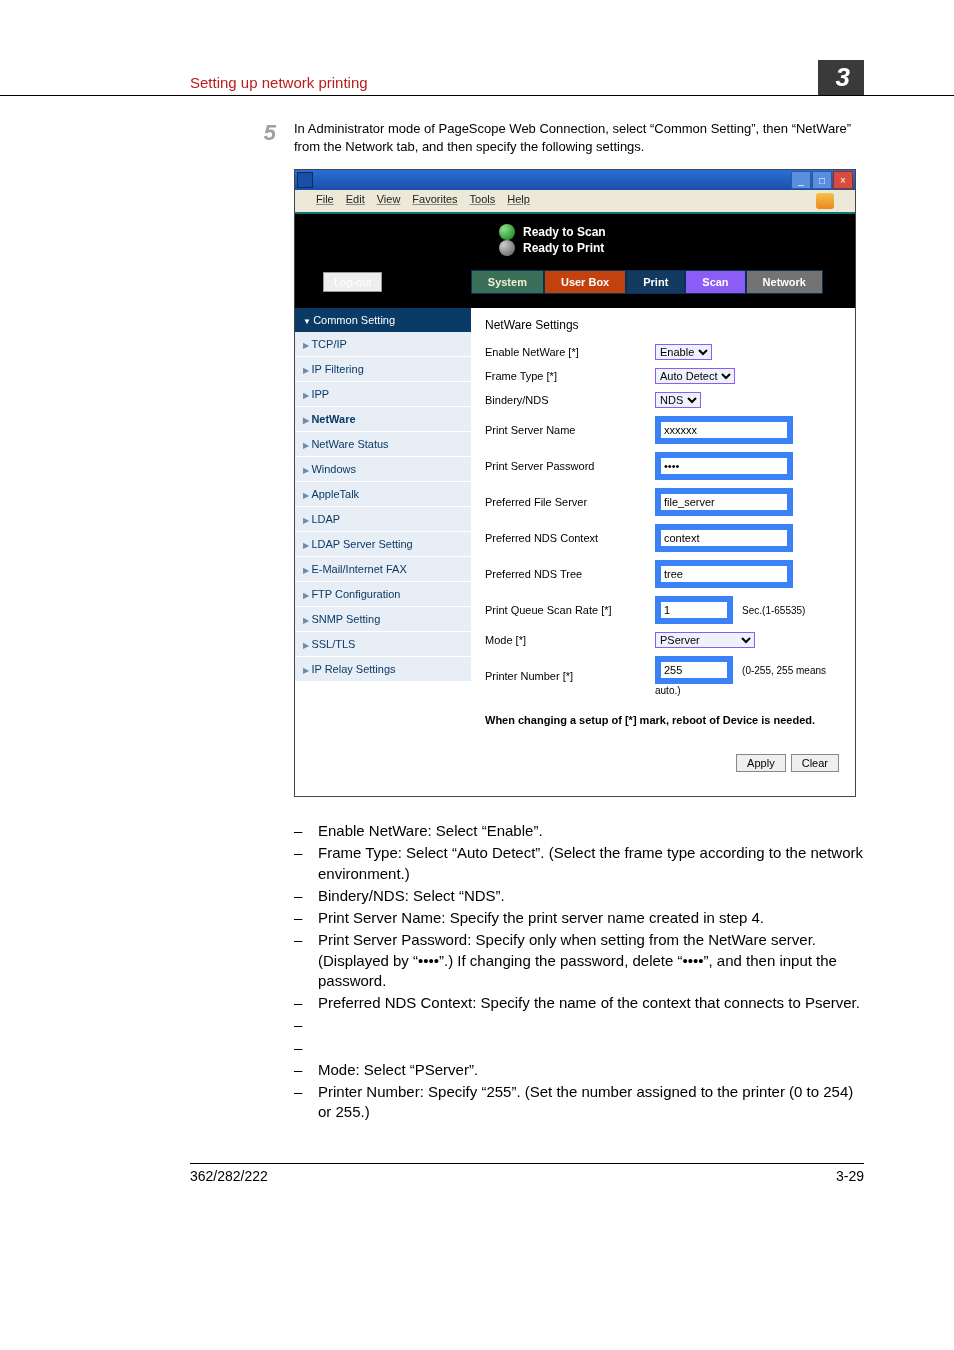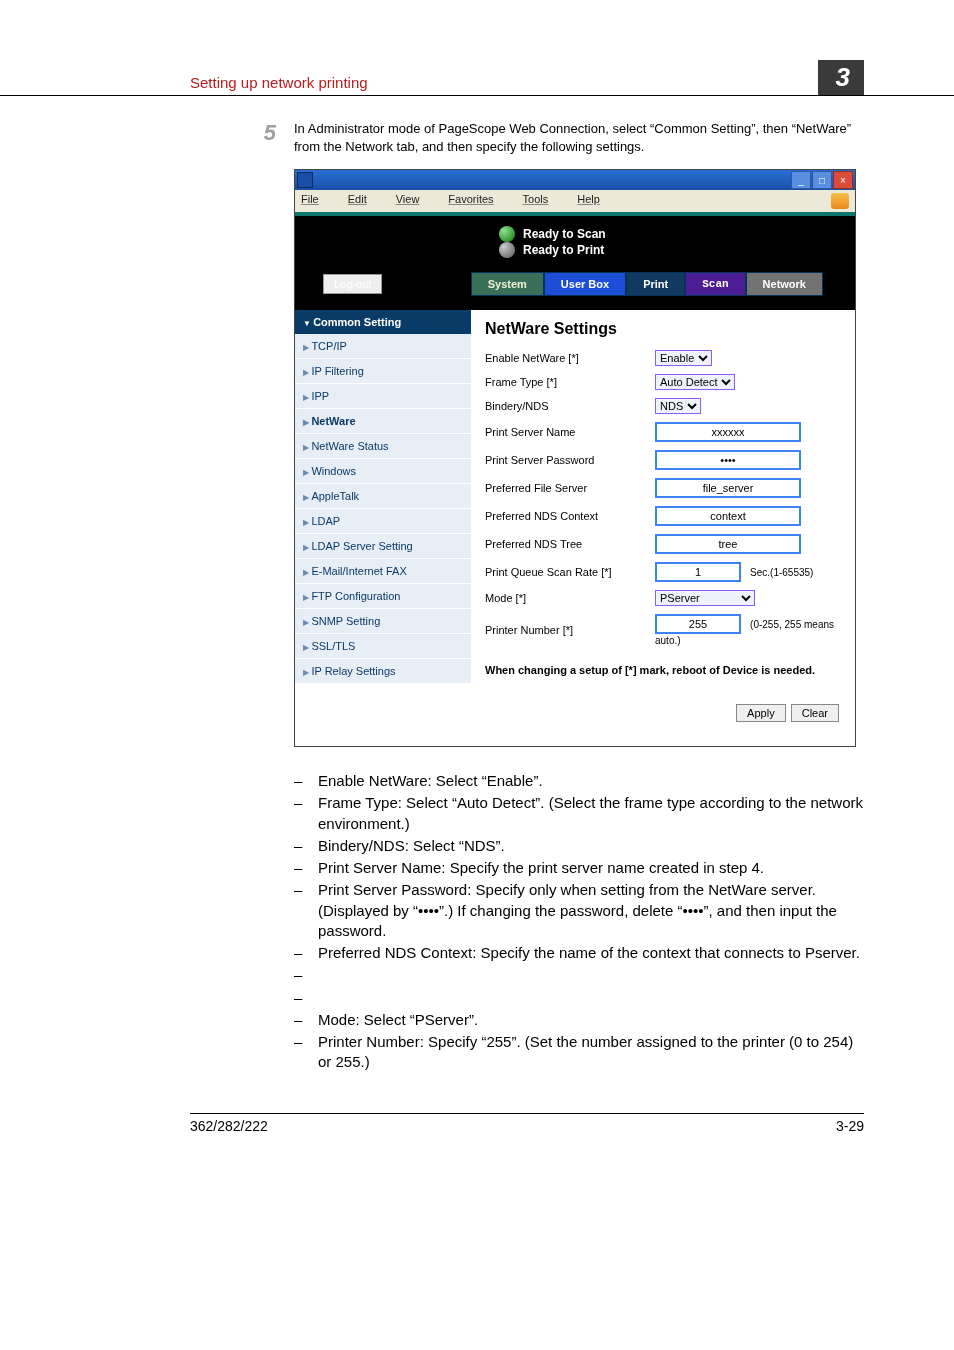--- a/index.html
+++ b/index.html
@@ -10,49 +10,49 @@
   .body-area{padding:0 90px 0 250px;}
   .step-row{display:flex;gap:18px;margin-bottom:14px;}
   .step-num{color:#9aa0a6;font-size:22px;font-weight:bold;font-style:italic;min-width:26px;text-align:right;}
   .step-text{font-size:13px;line-height:1.35;}
   .screenshot{border:1px solid #444;margin:10px 0 24px 44px;width:560px;font-size:11px;background:#fff;}
   .wnd-title{background:linear-gradient(#2a6fd6,#1a4fa8);height:20px;display:flex;justify-content:space-between;align-items:center;padding:0 2px;}
   .wnd-title .ie{width:14px;height:14px;background:#1a4fa8;border:1px solid #0a2a60;}
   .wnd-btns{display:flex;gap:1px;}
   .wnd-btn{width:18px;height:16px;background:#5a8fe0;border:1px solid #2a5aa0;display:flex;align-items:center;justify-content:center;color:#fff;font-size:10px;}
   .wnd-btn.close{background:#d94c3a;border-color:#a02a20;}
-  .menubar{background:#ece9d8;padding:3px 6px;display:flex;gap:29px;color:#222;border-bottom:4px solid #0f766e;}
+  .menubar{background:#ece9d8;padding:3px 21px;display:flex;gap:12px;color:#222;border-bottom:2px solid #0f766e;}
   .menubar span{text-decoration:underline;text-decoration-color:#888;}
   .menubar .ieicon{margin-left:auto;width:18px;height:16px;background:linear-gradient(#f7c04a,#e88a1a);border-radius:3px;}
   .status-area{background:#000;color:#fff;padding:10px 24px 14px;}
   .status-row{display:flex;gap:8px;align-items:center;margin-left:180px;}
   .status-icon{width:16px;height:16px;border-radius:50%;}
   .status-icon.green{background:radial-gradient(circle at 30% 30%,#8fe08f,#0a7a0a);}
   .status-icon.grey{background:radial-gradient(circle at 30% 30%,#ccc,#555);}
   .status-row span{font-weight:bold;font-size:12px;}
   .tabs-row{display:flex;align-items:center;margin-top:14px;gap:12px;}
   .logout{background:#eee;border:1px solid #999;padding:3px 10px;margin-left:4px;font-size:11px;}
   .tabs{display:flex;margin-left:auto;margin-right:8px;}
   .tab{padding:5px 16px;font-weight:bold;font-size:11px;color:#fff;border:1px solid #08315a;}
   .tab.sys{background:#3a6f5a;color:#f0f0d0;}
-  .tab.usr{background:#1d4ed8;}
+  .tab.usr{background:#c2410c;}
   .tab.prn{background:#123a60;}
-  .tab.scn{background:#4c1d95;font-family:Liberation Mono, monospace;}
+  .tab.scn{background:#8b5cf6;}
   .tab.net{background:#737373;text-align:right;}
   .admin-body{display:flex;background:#fff;}
   .sidebar{width:176px;background:#fff;}
-  .side-hdr{background:#0a3a66;color:#fff;padding:6px 8px;font-size:11px;font-weight:bold;}
+  .side-hdr{background:#0a3a66;color:#fff;padding:6px 8px;font-size:11px;font-weight:normal;}
   .side-item{background:#e8eef6;color:#0a3a66;padding:6px 8px;border-bottom:1px solid #fff;font-size:11px;}
   .side-item.active{color:#0a3a66;font-weight:bold;}
   .side-item::before{content:"▶ ";font-size:8px;color:#6a8ab0;}
   .side-hdr::before{content:"▼ ";font-size:8px;}
   .main-panel{flex:1;padding:10px 14px;color:#000;}
-  .panel-title{font-weight:bold;font-size:16px;margin-bottom:12px;}
+  .panel-title{font-weight:normal;font-size:12px;margin-bottom:12px;}
   .frm{display:grid;grid-template-columns:170px 1fr;row-gap:8px;align-items:center;font-size:11px;}
-  .frm input[type=text],.frm input[type=password]{border:2px solid #3b82f6;padding:2px 11px;font-size:11px;width:120px;text-align:center;}
+  .frm input[type=text],.frm input[type=password]{border:6px solid #3b82f6;padding:2px 3px;font-size:11px;width:120px;}
   .frm select{border:1px solid #8b5cf6;font-size:11px;background:#eef3fb;}
   .hint{font-size:10px;margin-left:6px;}
   .note{font-size:11px;margin-top:18px;font-weight:bold;}
   .btn-row{text-align:right;padding:18px 16px 24px;}
   .btn{border:1px solid #888;background:#efefef;padding:2px 10px;font-size:11px;margin-left:2px;}
   .bullets{font-size:15px;line-height:1.35;margin-left:44px;}
   .bullets .b{display:flex;gap:12px;margin-bottom:2px;}
   .bullets .dash{min-width:12px;}
   .footer-row{display:flex;justify-content:space-between;border-top:1px solid #000;margin:40px 90px 0 190px;padding-top:4px;font-size:14px;}
 </style>

